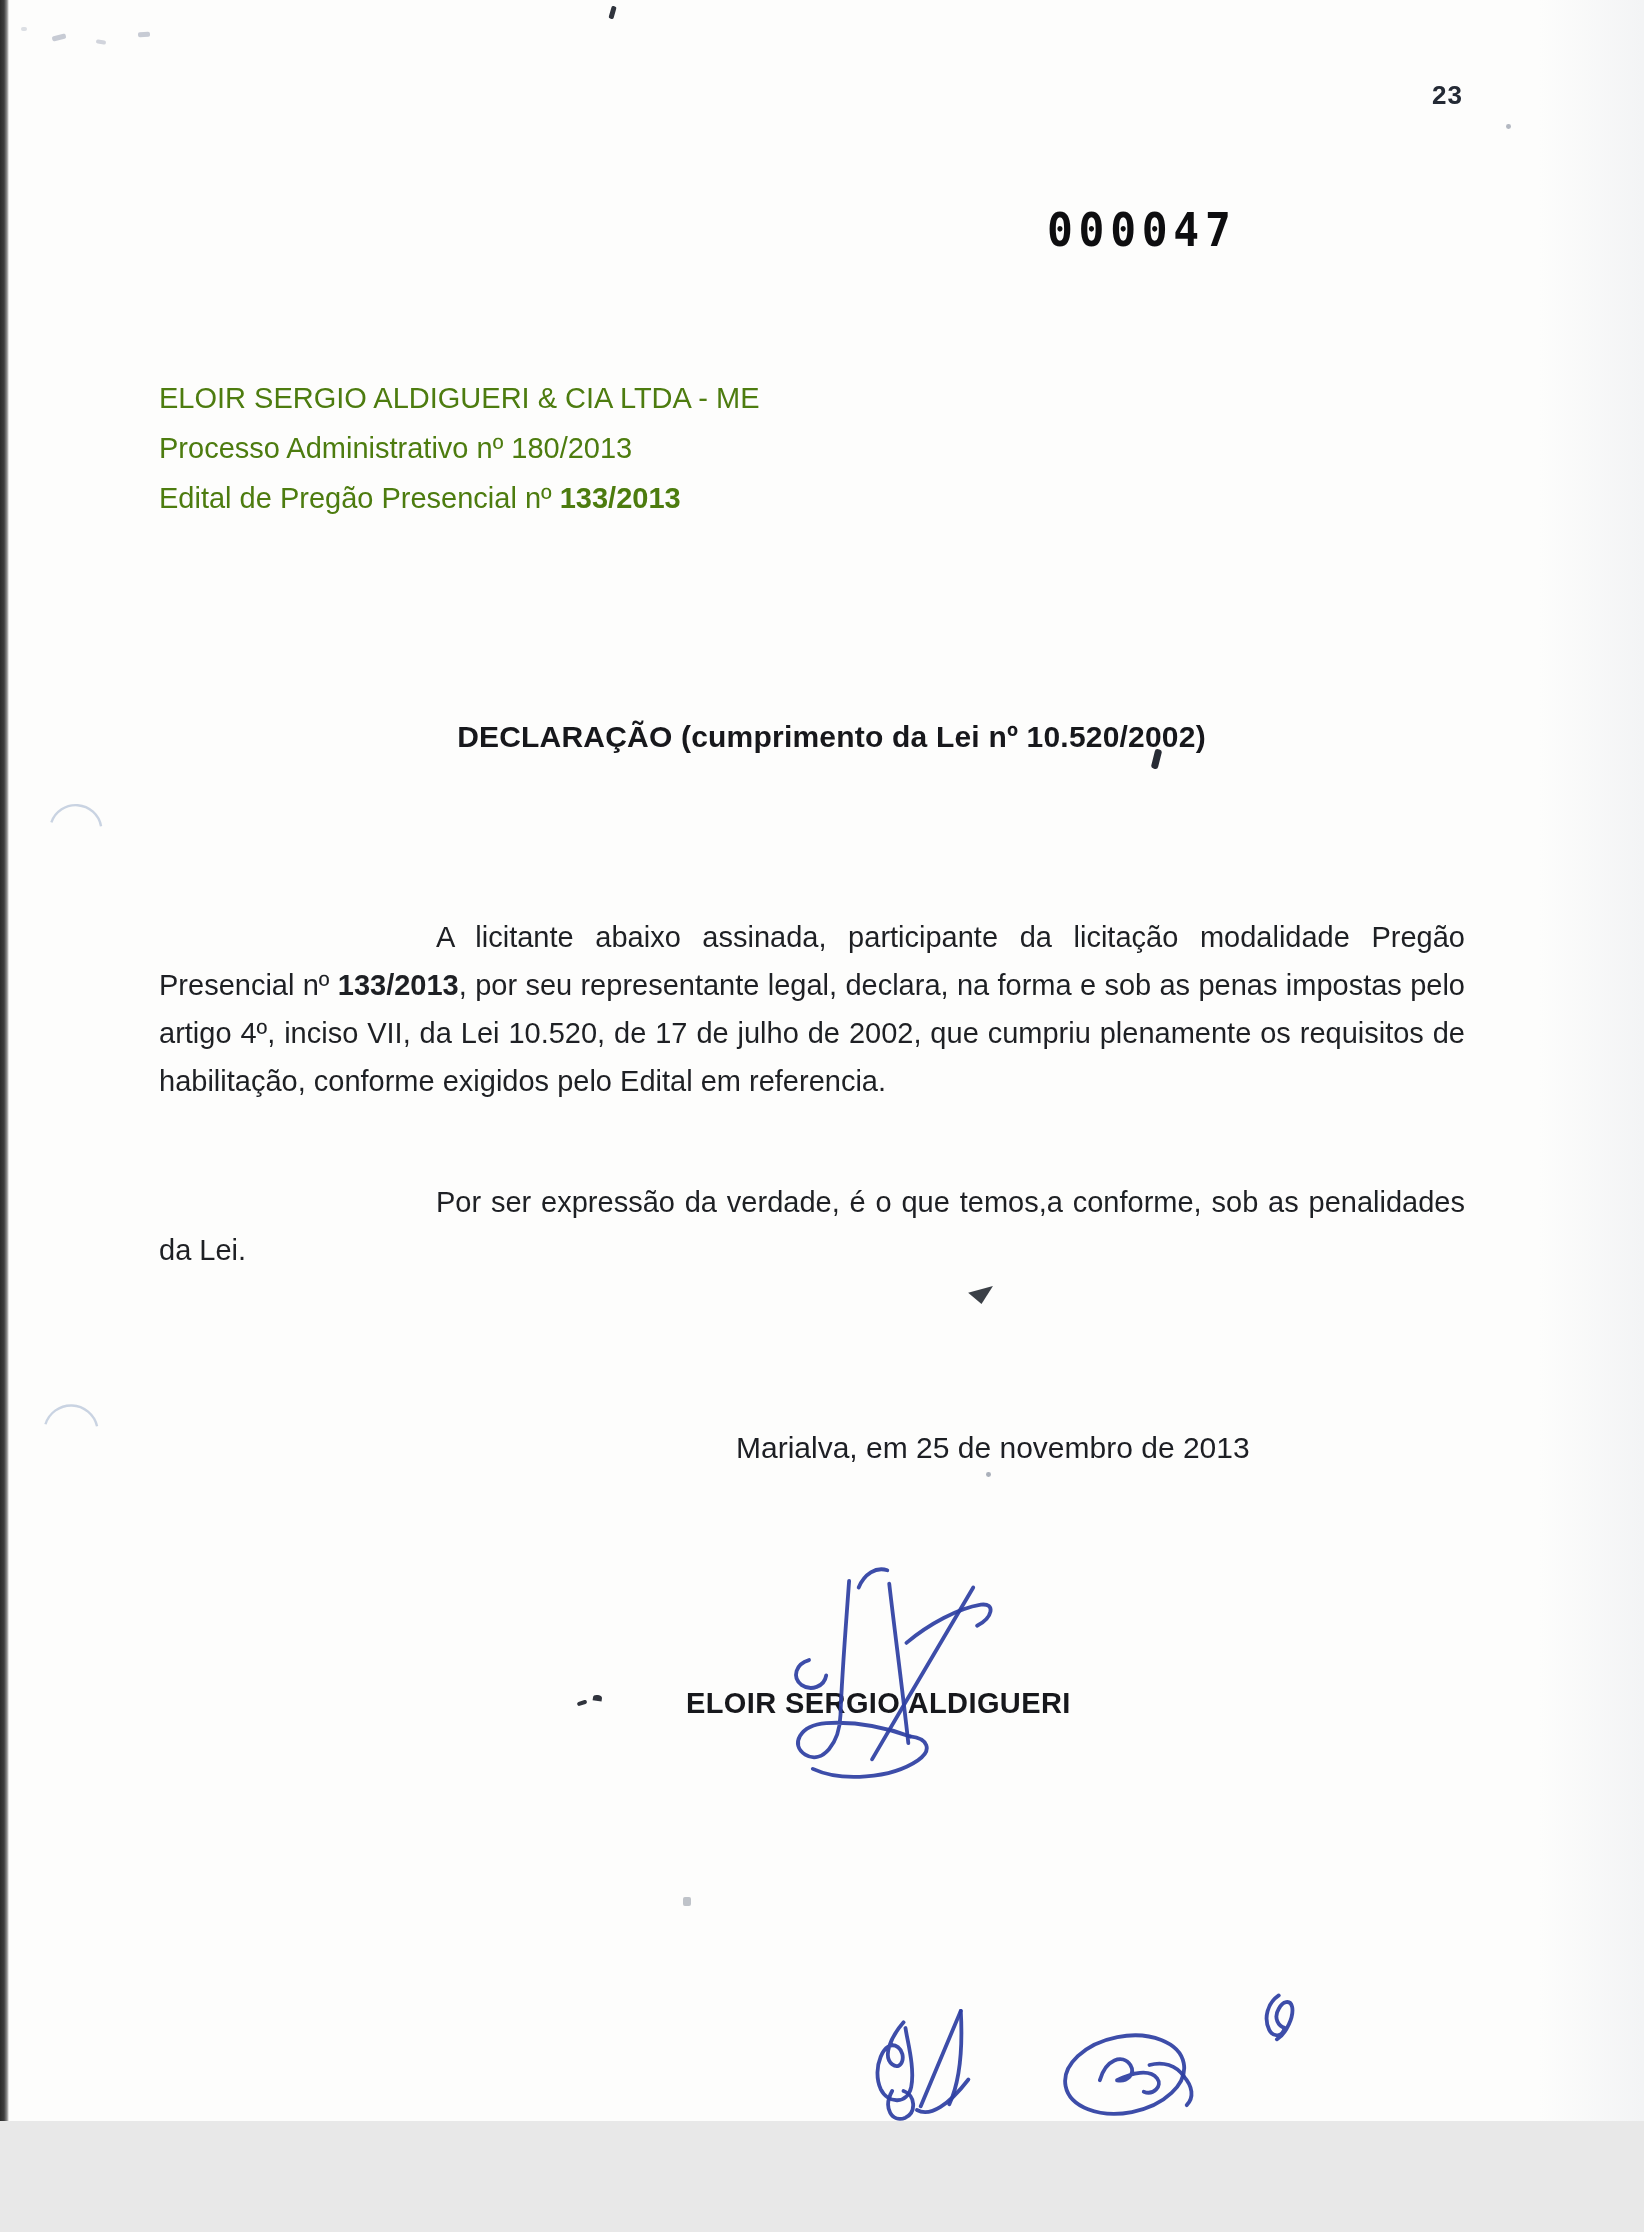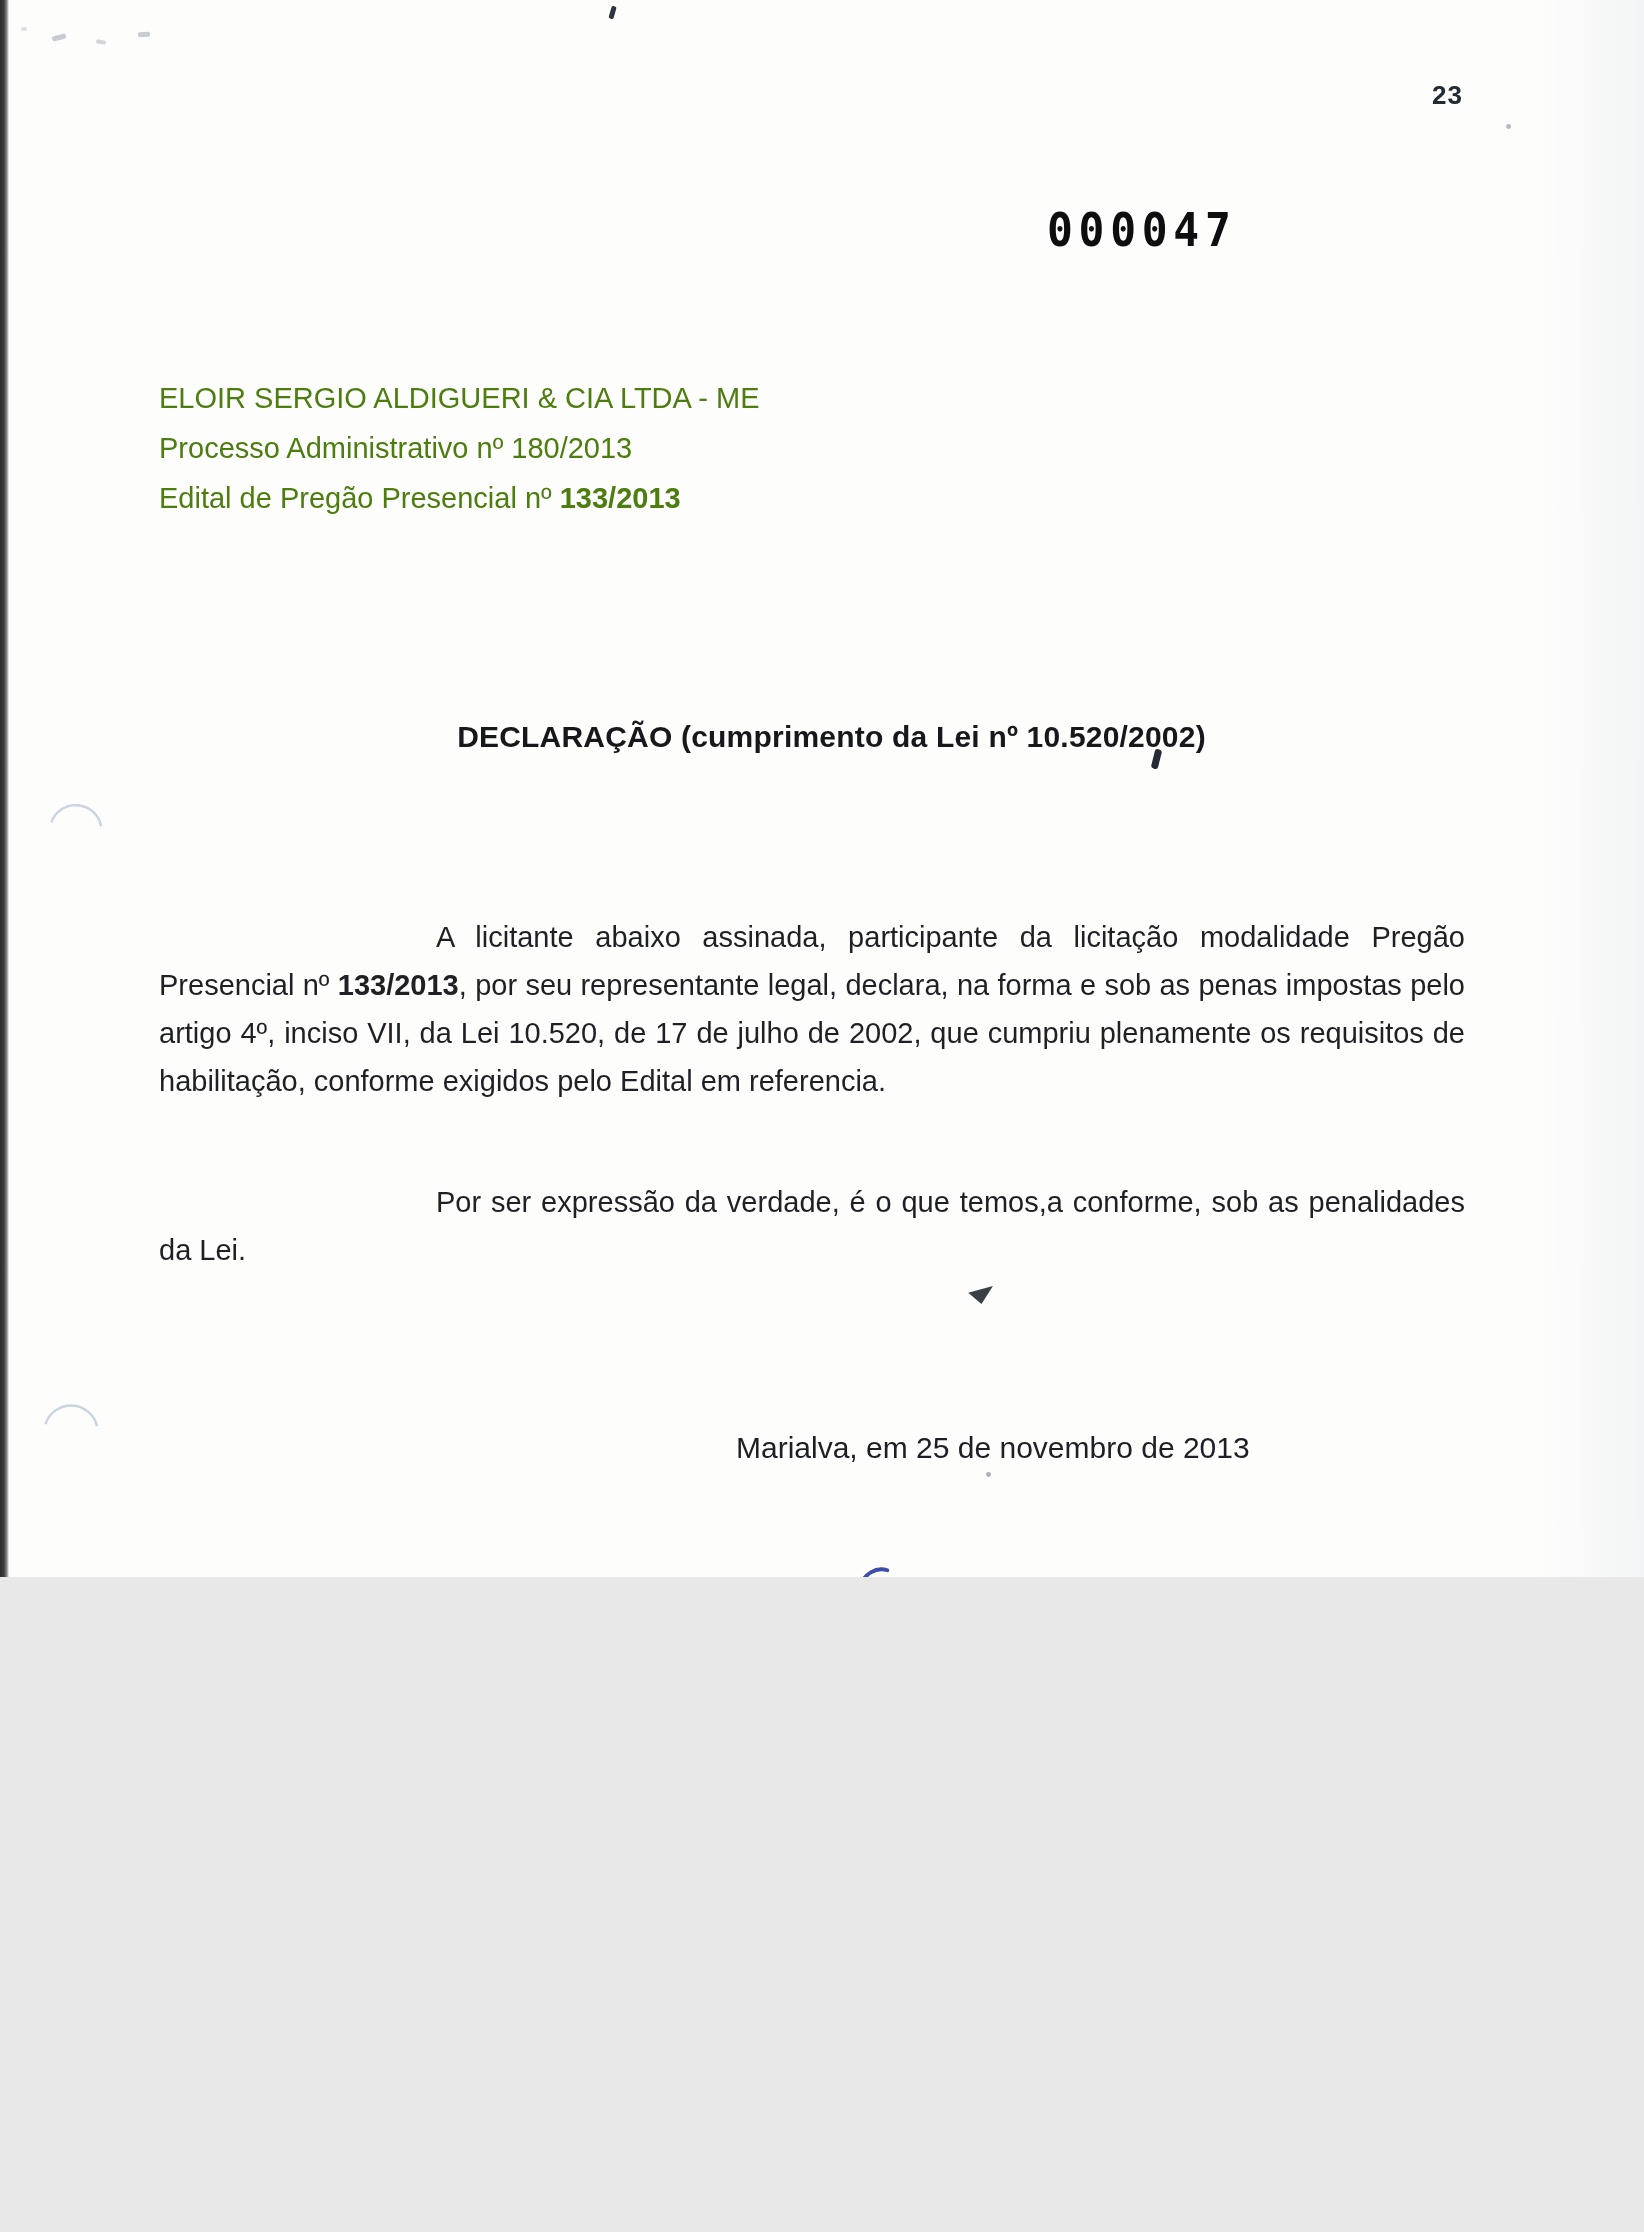--- a/index.html
+++ b/index.html
@@ -1,18 +1,18 @@
 <!DOCTYPE html>
 <html><head>
 <meta charset="utf-8">
 <style>
   html,body{margin:0;padding:0;background:#e8e8e8;}
   .page{
     position:relative;
-    width:1644px;height:1577px;
+    width:1644px;height:2121px;
     background:#fdfdfc;
     overflow:hidden;
     font-family:"Liberation Sans", sans-serif;
     color:#1f2125;
   }
   .abs{position:absolute;}
   
   .scan-left{left:0;top:0;width:8.6px;height:2233px;
     background:linear-gradient(to right,#2b2b2b 0%,#3f3f3f 45%,#8f8f8f 78%,rgba(255,255,255,0) 100%);}
   .scan-bottom{left:5.7px;top:2218px;width:1638px;height:2.9px;
@@ -31,21 +31,21 @@
     font-size:30px;font-weight:bold;color:#17181c;letter-spacing:0.2px;}
   .apos{left:1153px;top:749px;width:6.7px;height:20px;background:#272b34;
     border-radius:2.9px;transform:rotate(14deg);}
   .para{left:159px;width:1306px;font-size:29px;line-height:48px;
     text-align:justify;text-indent:277px;color:#1e2024;}
   .p1{top:913px;}
   .p2{top:1178px;}
   .bold{font-weight:bold;}
   .date{left:736px;top:1431px;font-size:30px;color:#1d1f24;}
   .sigline{left:686px;top:1687px;font-size:29px;font-weight:bold;
-    color:#17181c;letter-spacing:0.4px;z-index:1;font-style:italic;}
+    color:#17181c;letter-spacing:0.4px;z-index:1;}
   .ink{position:absolute;z-index:2;}
   .ink path,.ink ellipse{fill:none;stroke:#2e3fa3;stroke-width:4;
     stroke-linecap:round;stroke-linejoin:round;opacity:0.93;}
   .punch path{fill:none;stroke:rgba(150,170,200,0.5);stroke-width:2.5;}
   .mark-dark{background:#30343d;border-radius:1.9px;}
 </style>
 </head>
 <body>
 
 <div class="page">

